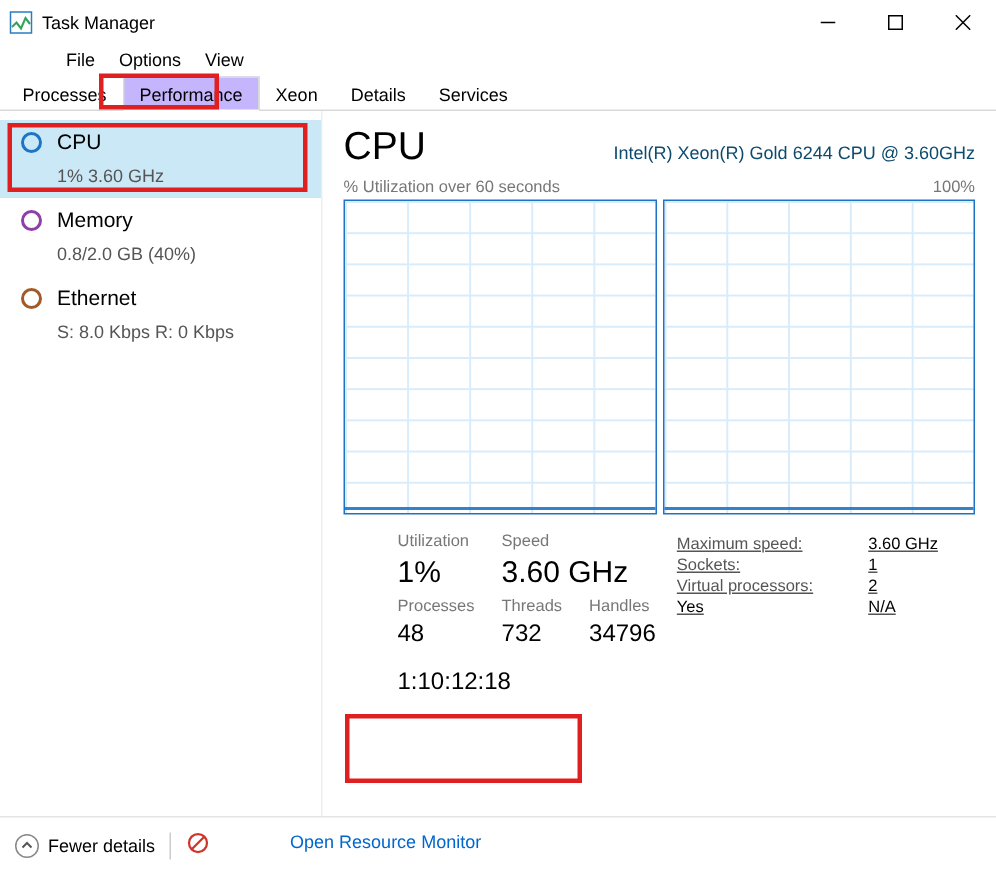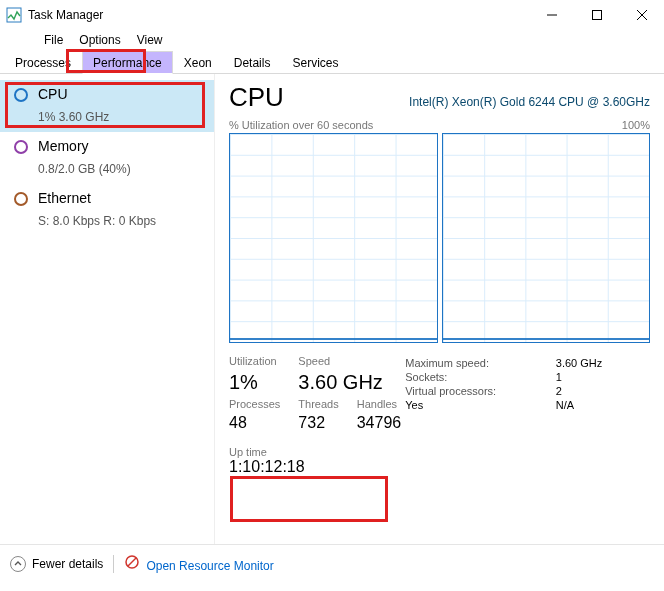--- a/index.html
+++ b/index.html
@@ -143,21 +143,22 @@
     content: "";
     position: absolute;
     left: 0; right: 0; bottom: 2px;
     height: 2px;
     background: #1e74c4;
     opacity: .9;
   }
   
   .stats {
     display: flex;
-    gap: 4px;
+    gap: 14px;
+    margin-left: 36px;
   }
   .stats-left {
     display: grid;
     grid-template-columns: auto auto auto;
     column-gap: 18px;
     row-gap: 4px;
     align-content: start;
   }
   .stat-lbl { font-size: 11px; color: #777; }
   .stat-val-big { font-size: 20px; }
@@ -165,20 +166,21 @@
   .stats-right {
     flex: 1;
     display: grid;
     grid-template-columns: auto auto;
     column-gap: 12px;
     row-gap: 2px;
     font-size: 11px;
     color: #555;
     align-content: start;
     padding-top: 2px;
+    text-decoration: underline;
   }
   .stats-right .v { color: #000; }
   .uptime-block { margin-top: 10px; }
   
   .hl {
     position: absolute;
     border: 3px solid #e02020;
     pointer-events: none;
   }
   
@@ -196,21 +198,21 @@
     border: 1px solid #888;
     border-radius: 50%;
     display: inline-flex;
     align-items: center;
     justify-content: center;
     margin-right: 6px;
   }
   .vdiv {
     width: 1px; height: 18px; background: #ccc;
   }
-  .link { color: #0066cc; display: inline-flex; align-items: flex-end; }
+  .link { color: #0066cc; display: inline-flex; align-items: flex-start; gap: 47px; }
   .link .rm-icon { margin-right: 6px; }
 </style>
 </head>
 <body>
 
 <div class="titlebar">
   <span class="app-icon">
     <svg width="16" height="16" viewBox="0 0 16 16">
       <rect x="1" y="1" width="14" height="14" fill="none" stroke="#2b7cc0" stroke-width="1"></rect>
       <polyline points="2,11 5,8 8,12 11,5 14,9" fill="none" stroke="#31a35a" stroke-width="1.4"></polyline>
@@ -300,21 +302,20 @@
         <span class="stat-val-big" style="grid-column: span 2">3.60 GHz</span>
 
         <span class="stat-lbl">Processes</span>
         <span class="stat-lbl">Threads</span>
         <span class="stat-lbl">Handles</span>
         <span class="stat-val-mid">48</span>
         <span class="stat-val-mid">732</span>
         <span class="stat-val-mid">34796</span>
 
         <div class="uptime-block" style="grid-column: 1 / span 3">
-          <div class="stat-lbl">Up time</div>
           <div class="stat-val-mid">1:10:12:18</div>
         </div>
       </div>
 
       <div class="stats-right">
         <span>Maximum speed:</span>
         <span class="v">3.60 GHz</span>
         <span>Sockets:</span>
         <span class="v">1</span>
         <span>Virtual processors:</span>

